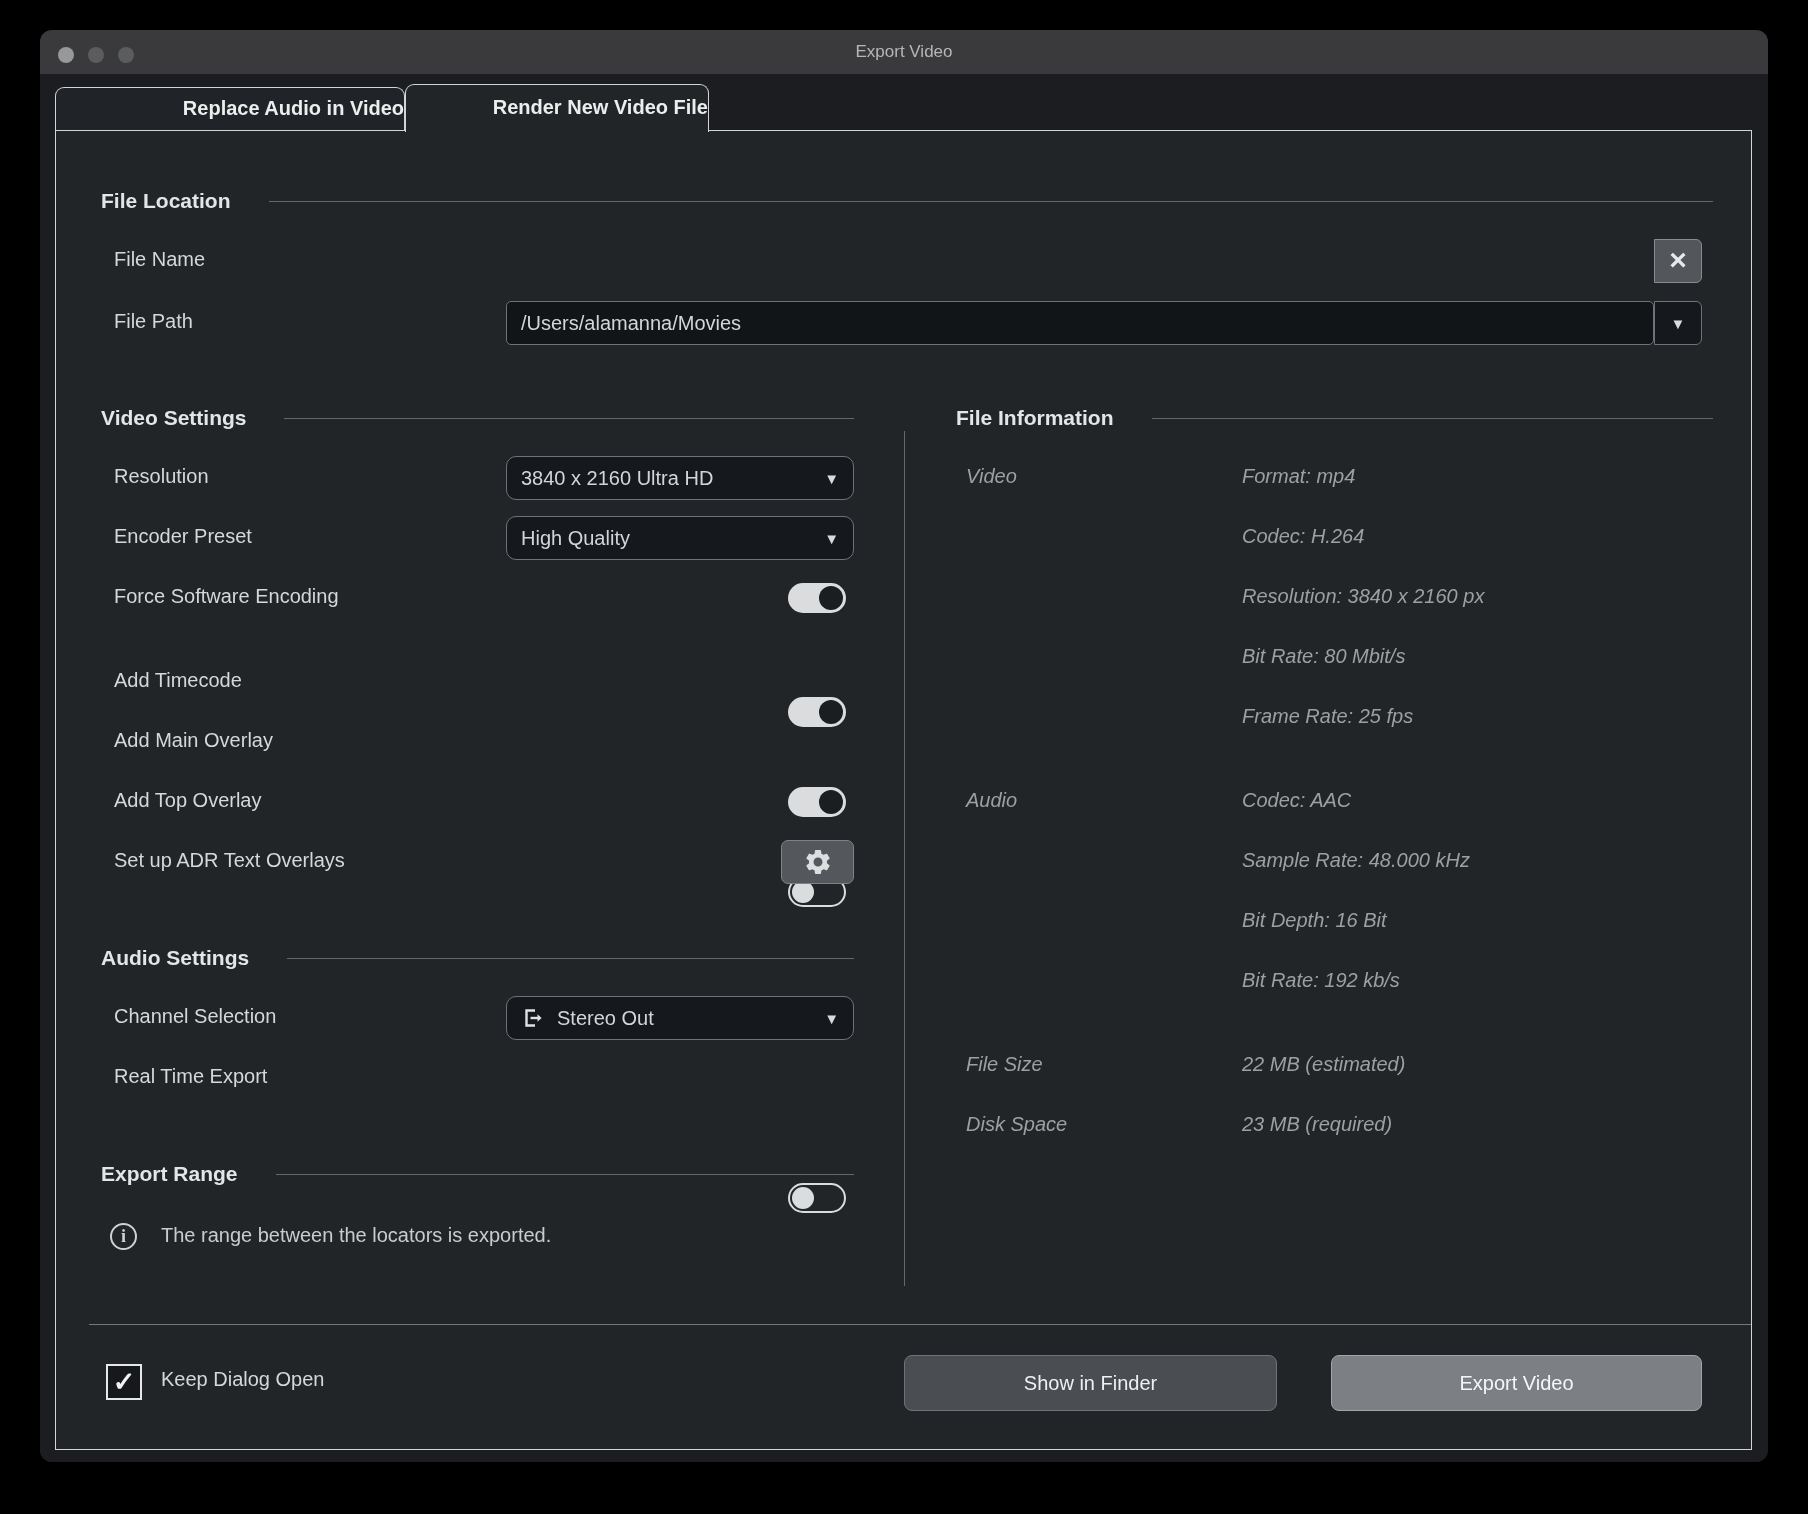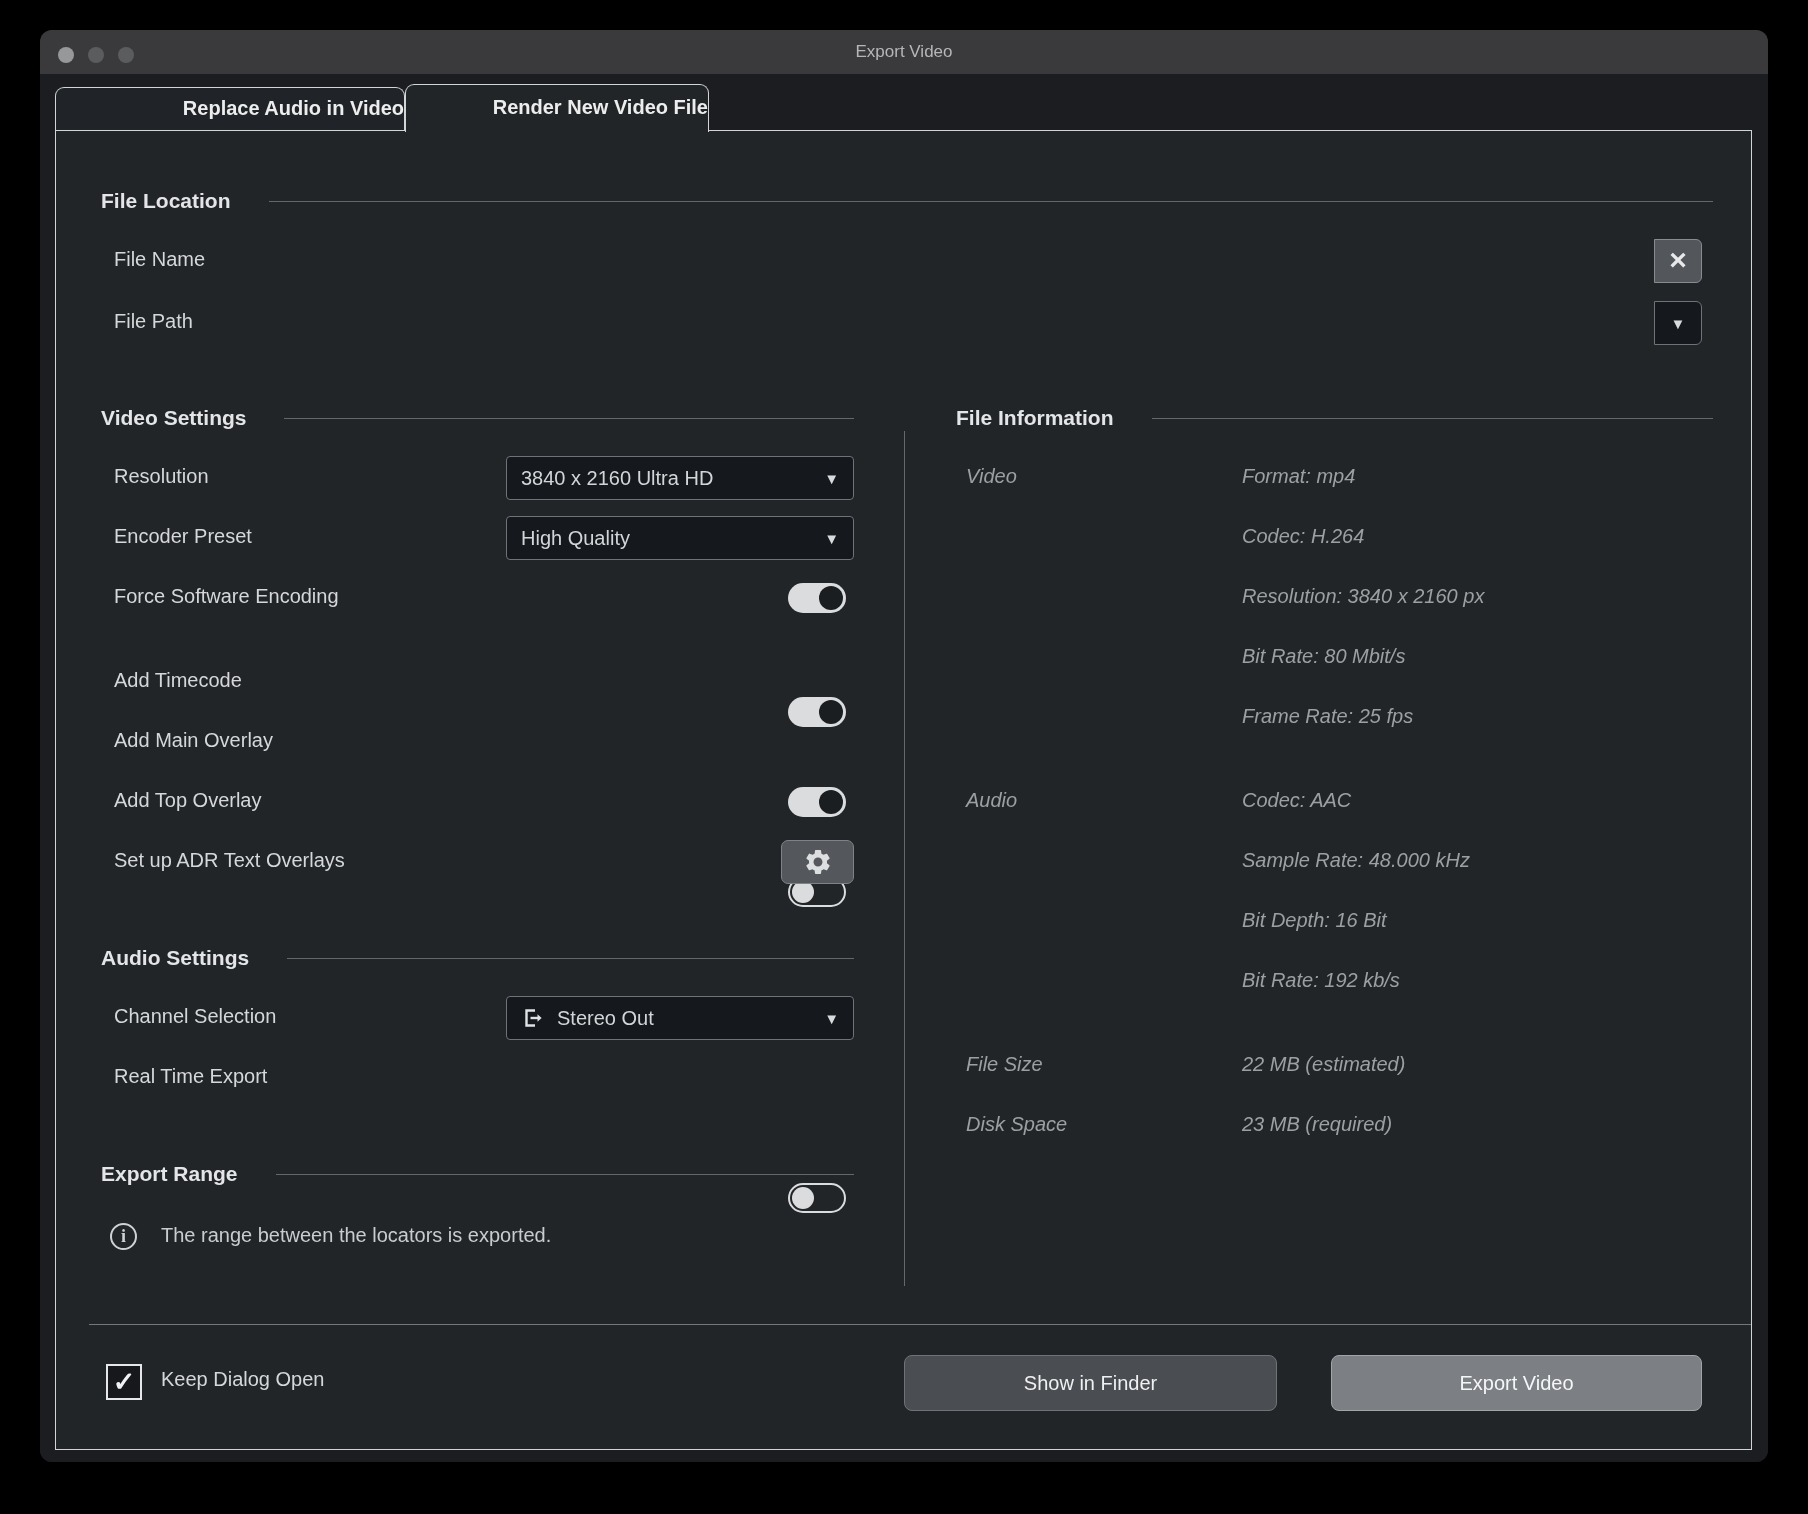--- a/index.html
+++ b/index.html
@@ -36,21 +36,21 @@
   .field{box-sizing:border-box;height:44px;background:#121518;border:1px solid #6f7276;
          border-radius:5px;color:#d3d6d8;font-size:20px;padding:0 14px;
          font-family:"Liberation Sans", sans-serif;outline:none;}
   .sq-btn{box-sizing:border-box;width:48px;height:44px;padding:0;cursor:pointer;
           display:flex;align-items:center;justify-content:center;}
   .clear-btn{background:#53565a;border:1px solid #898c8f;border-radius:0 6px 6px 0;}
   .clear-btn .x{font-size:30px;font-weight:bold;color:#e8e9ea;line-height:1;margin-top:-3px;}
   .path-dd-btn{background:#15181c;border:1px solid #6f7276;border-radius:0 6px 6px 0;}
   .dd-arrow{font-size:15px;color:#d8dadc;}
   .dropdown{box-sizing:border-box;width:348px;height:44px;background:#15181c;border:1px solid #6f7276;
-            border-radius:4px;display:flex;align-items:center;padding:0 14px;cursor:pointer;}
+            border-radius:10px;display:flex;align-items:center;padding:0 14px;cursor:pointer;}
   .dd-val{font-size:20px;color:#d3d6d8;white-space:nowrap;}
   .dropdown .dd-arrow{margin-left:auto;}
   .bus-ico{margin-right:12px;flex:0 0 auto;}
   
   .toggle{width:58px;height:30px;border-radius:15px;box-sizing:border-box;cursor:pointer;position:relative;}
   .toggle.on{background:#dadcde;}
   .toggle.on .knob{position:absolute;right:3px;top:3px;width:24px;height:24px;border-radius:50%;background:#1b1e21;}
   .toggle.off{background:transparent;border:2px solid #dadcde;}
   .toggle.off .knob{position:absolute;left:2px;top:2px;width:22px;height:22px;border-radius:50%;background:#dadcde;}
   
@@ -100,20 +100,21 @@
           <span class="sec-t">File Location</span>
           <span class="sec-rule"></span>
         </div>
 
         <div class="lbl" style="left:58px;top:117px">File Name</div>
         <button class="sq-btn clear-btn" style="left:1598px;top:108px">
           <span class="x">×</span>
         </button>
 
         <div class="lbl" style="left:58px;top:179px">File Path</div>
+        <input class="field" style="left: 450px; top: 170px; width: 1148px;" readonly="" value="/Users/alamanna/Movies">
         <button class="sq-btn path-dd-btn" style="left:1598px;top:170px">
           <span class="dd-arrow">▼</span>
         </button>
 
         <div class="sec" style="left:45px;top:273px;width:753px">
           <span class="sec-t">Video Settings</span>
           <span class="sec-rule"></span>
         </div>
 
         <div class="lbl" style="left:58px;top:334px">Resolution</div>

